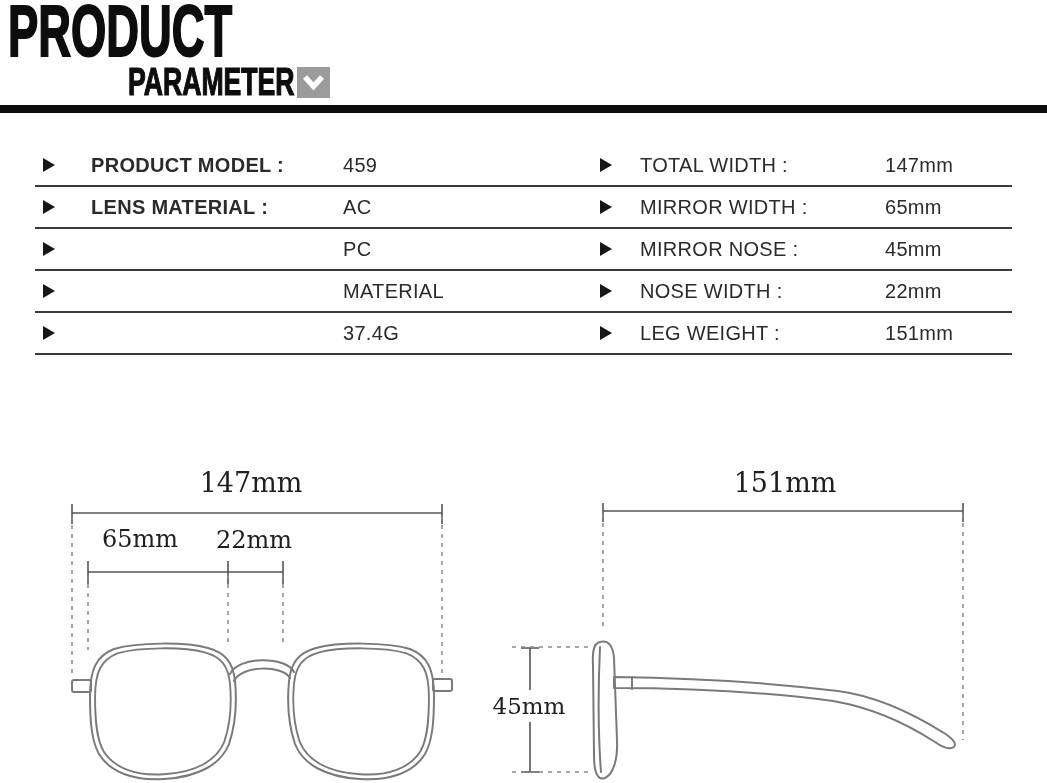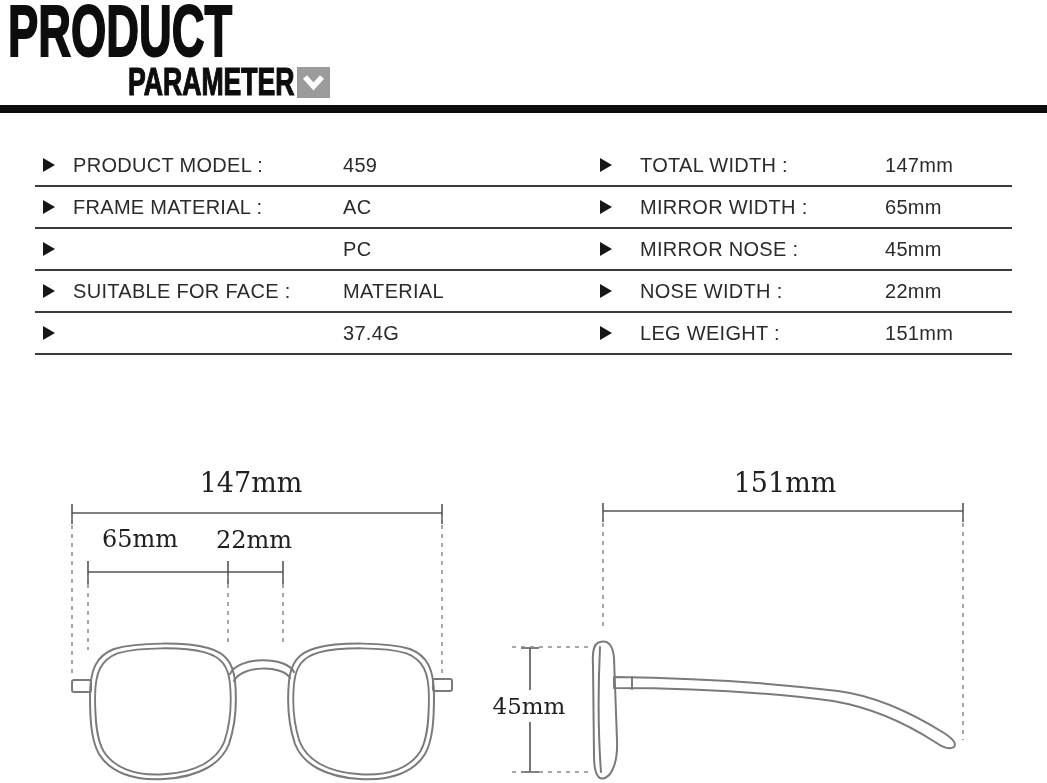--- a/index.html
+++ b/index.html
@@ -31,21 +31,21 @@
   .row{position:relative;height:40px;border-bottom:2px solid #3b3b3b;}
   .bullet{
     position:absolute;top:50%;margin-top:-7px;width:0;height:0;
     border-left:12px solid #161616;border-top:7px solid transparent;border-bottom:7px solid transparent;
   }
   .b-left{left:8px;}  .b-right{left:565px;}
   .cell{
     position:absolute;top:0;height:100%;display:flex;align-items:center;
     font-size:20px;color:#2b2b2b;letter-spacing:.3px;white-space:nowrap;
   }
-  .l-left{left:38px;} .v-left{left:308px;} .l-right{left:605px;} .v-right{left:850px;}
+  .l-left{left:56px;font-weight:bold;} .v-left{left:308px;} .l-right{left:605px;} .v-right{left:850px;}
   
   .drawings{position:absolute;left:0;top:450px;}
   .dim-line{stroke:#555555;stroke-width:1.6;fill:none;}
   .dash{stroke:#8a8a8a;stroke-width:1.5;fill:none;stroke-dasharray:4 5;}
   .frame{stroke:#7a7a7a;stroke-width:2;fill:none;stroke-linecap:round;stroke-linejoin:round;}
   .dim-text{font-family:"DejaVu Serif",serif;fill:#1f1f1f;}
   .t-lg{font-size:27px;} .t-sm{font-size:24px;} .t-xs{font-size:23px;}
 </style>
 </head>
 <body>
@@ -65,36 +65,35 @@
   <div class="row">
     <span class="bullet b-left"></span>
     <span class="cell l-left">PRODUCT MODEL :</span>
     <span class="cell v-left">459</span>
     <span class="bullet b-right"></span>
     <span class="cell l-right">TOTAL WIDTH :</span>
     <span class="cell v-right">147mm</span>
   </div>
   <div class="row">
     <span class="bullet b-left"></span>
-    <span class="cell l-left">FRAME MATERIAL :</span>
+    <span class="cell l-left">LENS MATERIAL :</span>
     <span class="cell v-left">AC</span>
     <span class="bullet b-right"></span>
     <span class="cell l-right">MIRROR WIDTH :</span>
     <span class="cell v-right">65mm</span>
   </div>
   <div class="row">
     <span class="bullet b-left"></span>
     <span class="cell v-left">PC</span>
     <span class="bullet b-right"></span>
     <span class="cell l-right">MIRROR NOSE :</span>
     <span class="cell v-right">45mm</span>
   </div>
   <div class="row">
     <span class="bullet b-left"></span>
-    <span class="cell l-left">SUITABLE FOR FACE :</span>
     <span class="cell v-left">MATERIAL</span>
     <span class="bullet b-right"></span>
     <span class="cell l-right">NOSE WIDTH :</span>
     <span class="cell v-right">22mm</span>
   </div>
   <div class="row">
     <span class="bullet b-left"></span>
     <span class="cell v-left">37.4G</span>
     <span class="bullet b-right"></span>
     <span class="cell l-right">LEG WEIGHT :</span>

